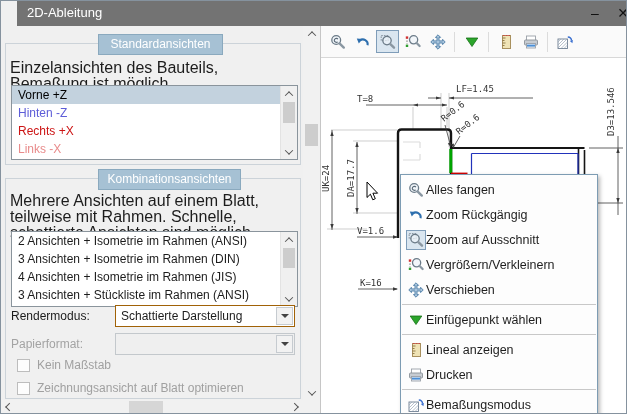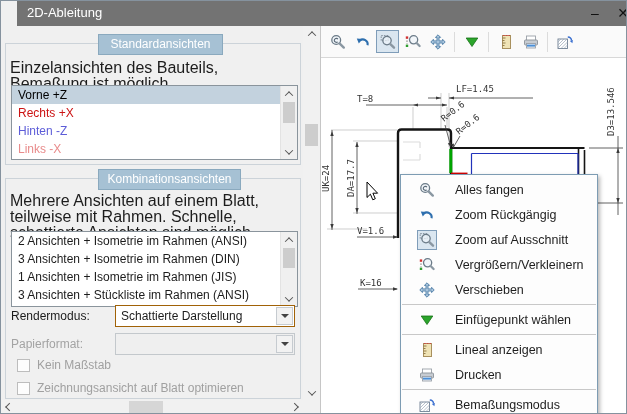--- a/index.html
+++ b/index.html
@@ -66,21 +66,21 @@
   .ptoolbar{position:absolute;left:0;top:0;right:0;height:31px;background:#fafafa;
     border-bottom:1px solid #d8d8d8;display:flex;align-items:center;padding-left:5px;gap:2px;}
   .tbtn{width:23px;height:23px;display:flex;align-items:center;justify-content:center;
     border:1px solid transparent;box-sizing:border-box;}
   .tbtn.pressed{border-color:#7f9db9;background:#dae6f0;}
   .tsep{width:1px;height:20px;background:#dcdcdc;margin:0 3px;}
   .ic{width:16px;height:16px;display:block;}
   
   .ctx-menu{position:absolute;left:79px;top:148px;width:196px;background:#fdfdfd;
     border:1px solid #7d9cb3;box-shadow:2px 2px 4px rgba(0,0,0,0.28);z-index:10;padding:2px 0;}
-  .mi{height:25px;display:flex;align-items:center;gap:18px;padding-left:16px;cursor:default;}
+  .mi{height:25px;display:flex;align-items:center;gap:0;padding-left:5px;cursor:default;}
   .mi-ic{width:20px;height:20px;display:flex;align-items:center;justify-content:center;
     border:1px solid transparent;box-sizing:border-box;}
   .mi-ic.pressed{border-color:#7f9db9;background:#dae6f0;}
   .mi-label{font-size:12.5px;color:#1e1e1e;white-space:nowrap;}
   .msep{height:1px;background:#c8c8c8;margin:2px 1px;}
   
   .draw-svg{position:absolute;left:0;top:32px;width:307px;height:357px;}
   .dimtxt{font-family:"DejaVu Sans Mono",monospace;font-size:9px;fill:#333;}
 </style>
 </head>
@@ -142,42 +142,42 @@
     <span class="tb-btn tb-min">–</span>
     <span class="tb-btn tb-close">✕</span>
   </div>
 
   <div class="groupbox gb1"></div>
   <div class="group-header gh1">Standardansichten</div>
   <div class="desc d1">Einzelansichten des Bauteils, Bemaßung ist möglich.</div>
 
   <div class="listbox lb1">
     <div class="lrow sel">Vorne +Z</div>
+    <div class="lrow c-hinten">Hinten -Z</div>
     <div class="lrow c-rechts">Rechts +X</div>
-    <div class="lrow c-hinten">Hinten -Z</div>
     <div class="lrow c-links">Links -X</div>
     <div class="vsb">
       <span class="sb-arr sb-up">
           <i class="chev up"></i>
         </span>
       <span class="sb-thumb" style="top:16px;height:21px;"></span>
       <span class="sb-arr sb-down">
           <i class="chev down"></i>
         </span>
     </div>
   </div>
 
   <div class="groupbox gb2"></div>
   <div class="group-header gh2">Kombinationsansichten</div>
   <div class="desc d2">Mehrere Ansichten auf einem Blatt, teilweise mit Rahmen. Schnelle, schattierte Ansichten sind möglich.</div>
 
   <div class="listbox lb2">
     <div class="lrow">2 Ansichten + Isometrie im Rahmen (ANSI)</div>
     <div class="lrow">3 Ansichten + Isometrie im Rahmen (DIN)</div>
-    <div class="lrow">1 Ansichten + Isometrie im Rahmen (JIS)</div>
+    <div class="lrow">4 Ansichten + Isometrie im Rahmen (JIS)</div>
     <div class="lrow">3 Ansichten + Stückliste im Rahmen (ANSI)</div>
     <div class="vsb">
       <span class="sb-arr sb-up">
           <i class="chev up"></i>
         </span>
       <span class="sb-thumb" style="top:16px;height:20px;"></span>
       <span class="sb-arr sb-down">
           <i class="chev down"></i>
         </span>
     </div>

